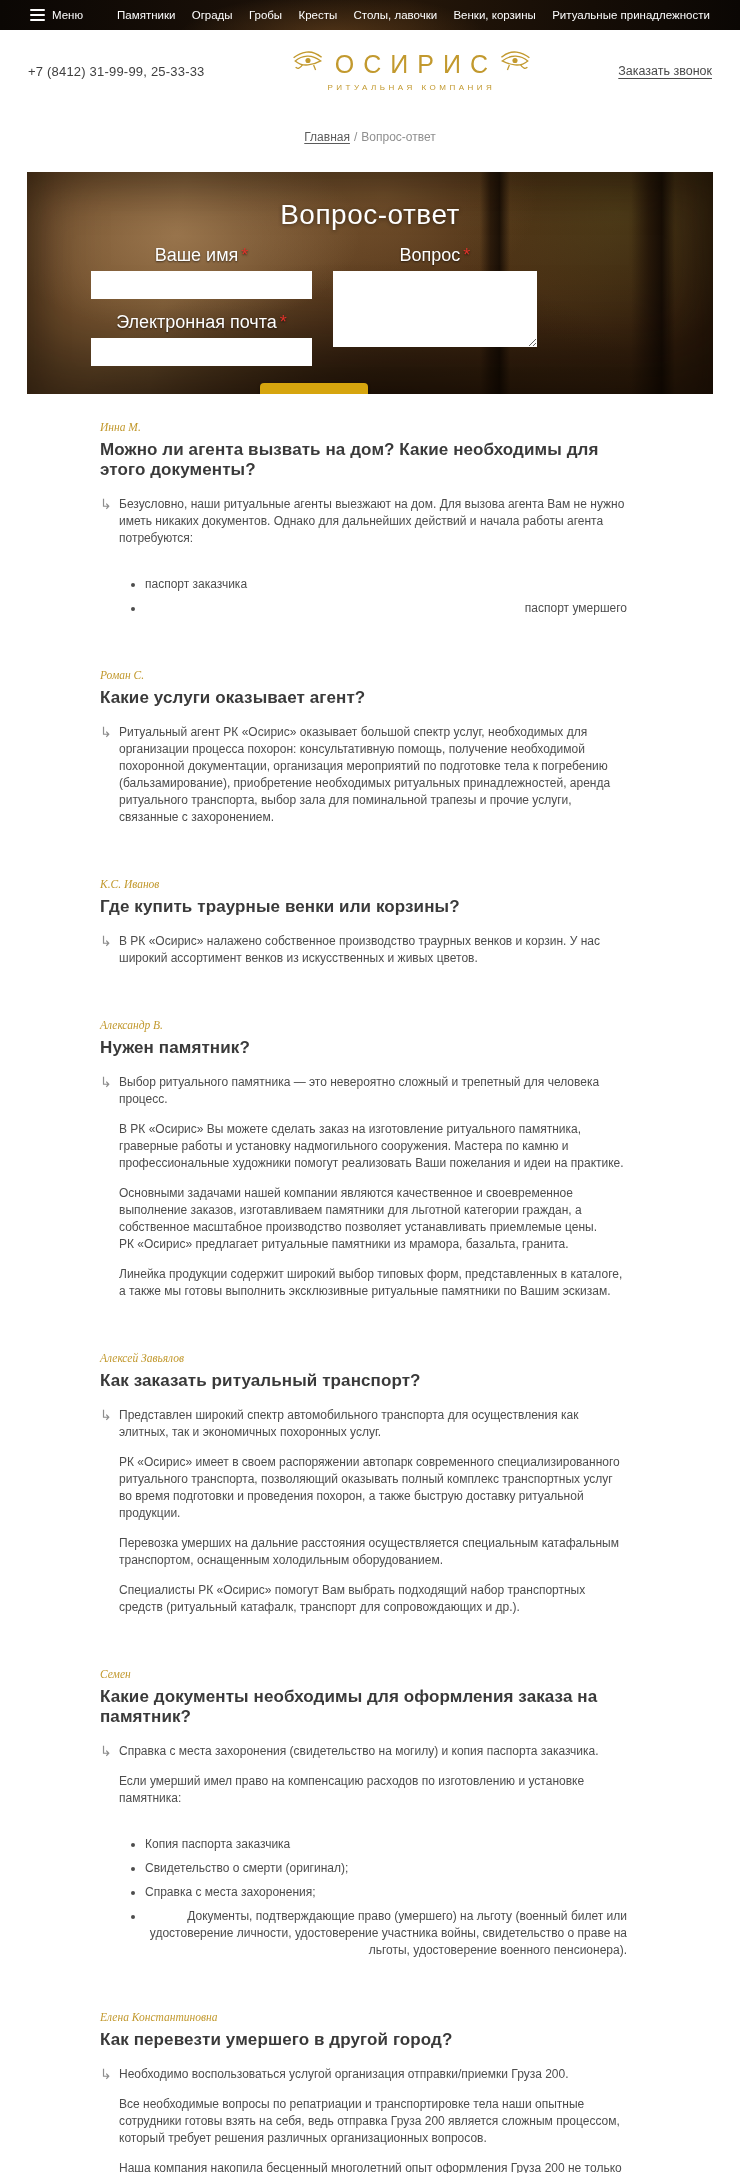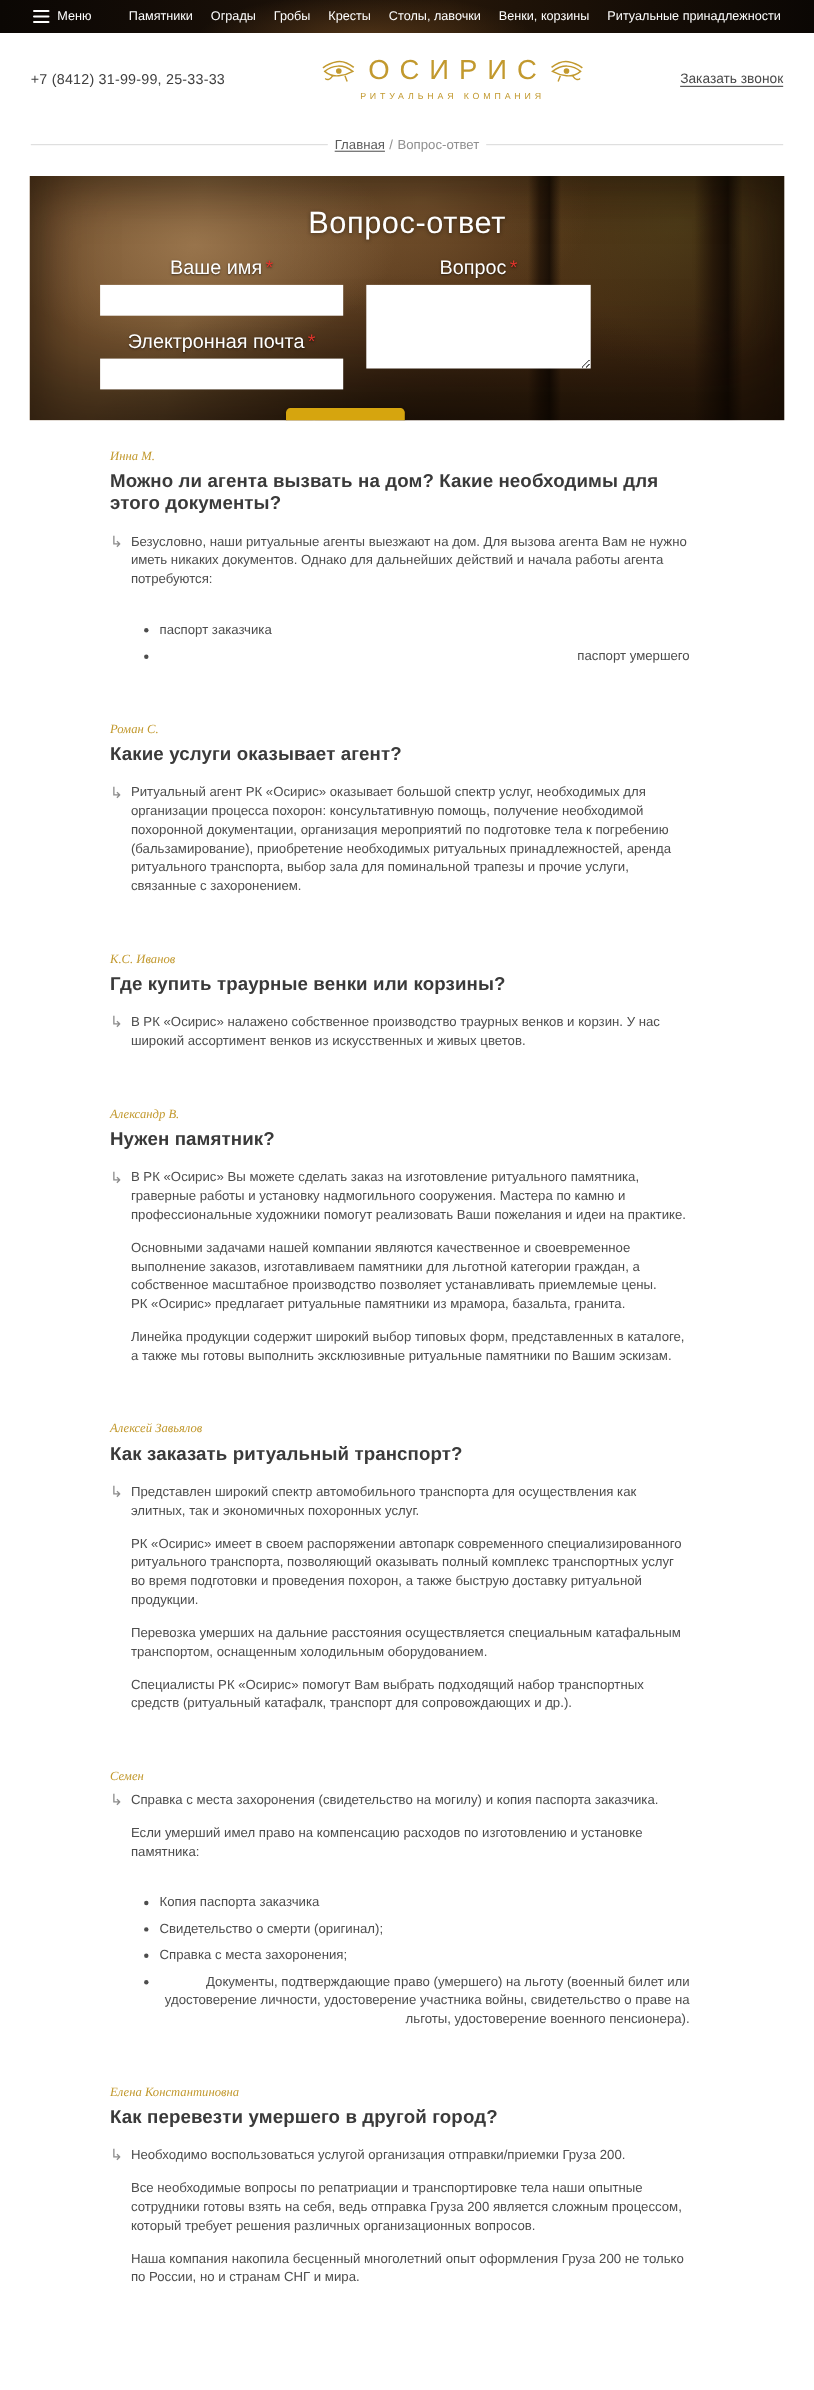--- a/index.html
+++ b/index.html
@@ -37,34 +37,35 @@
   .hamburger{display:inline-flex;flex-direction:column;gap:3px;width:15px;}
   .hamburger i{display:block;height:2px;background:#fff;border-radius:1px;}
 
   
   .header{
     height:82px;display:flex;align-items:center;justify-content:space-between;
     padding:0 28px;
   }
   .header-phone{font-size:13px;color:#3f3f3f;letter-spacing:.2px;}
   .logo{display:flex;flex-direction:column;align-items:center;gap:4px;}
-  .logo-top{display:flex;align-items:center;gap:2px;}
+  .logo-top{display:flex;gap:2px;}
   .logo-title{
     font-size:25px;color:var(--accent-gold);letter-spacing:9px;
     margin-left:9px; 
   }
   .logo-sub{font-size:8px;color:var(--accent-gold);letter-spacing:3.5px;}
   .eye-icon{width:32px;height:21px;display:block;}
   .eye-flip{transform:scaleX(-1);}
   .callback{font-size:12.5px;color:#4a4a4a;text-decoration:underline;text-underline-offset:3px;}
 
   
   .breadcrumb{
     display:flex;align-items:center;gap:6px;
     padding:12px 28px 16px;
+    flex-direction:column;
   }
   .breadcrumb .bc-line{flex:1;height:1px;background:var(--line);}
   .bc-text{font-size:12px;color:#8f8f8f;white-space:nowrap;}
   .bc-home{color:#5b5b5b;text-decoration:underline;text-underline-offset:2px;}
   .bc-sep{margin:0 4px;color:#8f8f8f;}
 
   
   .hero{
     position:relative;margin:6px 27px 0;height:222px;overflow:hidden;
     background:
@@ -244,20 +245,21 @@
         </div>
     </div>
   </article>
 
   <article class="qa-block">
     <p class="qa-author">Александр В.</p>
     <h2 class="qa-question">Нужен памятник?</h2>
     <div class="qa-answer">
       <span class="answer-arrow">↳</span>
       <div class="answer-body">
+          <p class="answer-p">Выбор ритуального памятника — это невероятно сложный и трепетный для человека процесс.</p>
           <p class="answer-p">В РК «Осирис» Вы можете сделать заказ на изготовление ритуального памятника, граверные работы и установку надмогильного сооружения. Мастера по камню и профессиональные художники помогут реализовать Ваши пожелания и идеи на практике.</p>
           <p class="answer-p">Основными задачами нашей компании являются качественное и своевременное выполнение заказов, изготавливаем памятники для льготной категории граждан, а собственное масштабное производство позволяет устанавливать приемлемые цены.
 РК «Осирис» предлагает ритуальные памятники из мрамора, базальта, гранита.</p>
           <p class="answer-p">Линейка продукции содержит широкий выбор типовых форм, представленных в каталоге, а также мы готовы выполнить эксклюзивные ритуальные памятники по Вашим эскизам.</p>
         </div>
     </div>
   </article>
 
   <article class="qa-block">
     <p class="qa-author">Алексей Завьялов</p>
@@ -268,20 +270,21 @@
           <p class="answer-p">Представлен широкий спектр автомобильного транспорта для осуществления как элитных, так и экономичных похоронных услуг.</p>
           <p class="answer-p">РК «Осирис» имеет в своем распоряжении автопарк современного специализированного ритуального транспорта, позволяющий оказывать полный комплекс транспортных услуг во время подготовки и проведения похорон, а также быструю доставку ритуальной продукции.</p>
           <p class="answer-p">Перевозка умерших на дальние расстояния осуществляется специальным катафальным транспортом, оснащенным холодильным оборудованием.</p>
           <p class="answer-p">Специалисты РК «Осирис» помогут Вам выбрать подходящий набор транспортных средств (ритуальный катафалк, транспорт для сопровождающих и др.).</p>
         </div>
     </div>
   </article>
 
   <article class="qa-block">
     <p class="qa-author">Семен</p>
+    <h2 class="qa-question">Какие документы необходимы для оформления заказа на памятник?</h2>
     <div class="qa-answer">
       <span class="answer-arrow">↳</span>
       <div class="answer-body">
           <p class="answer-p">Справка с места захоронения (свидетельство на могилу) и копия паспорта заказчика.</p>
           <p class="answer-p">Если умерший имел право на компенсацию расходов по изготовлению и установке памятника:</p>
           <ul class="answer-list">
             <li>Копия паспорта заказчика</li>
             <li>Свидетельство о смерти (оригинал);</li>
             <li>Справка с места захоронения;</li>
             <li>Документы, подтверждающие право (умершего) на льготу (военный билет или удостоверение личности, удостоверение участника войны, свидетельство о праве на льготы, удостоверение военного пенсионера).</li>

